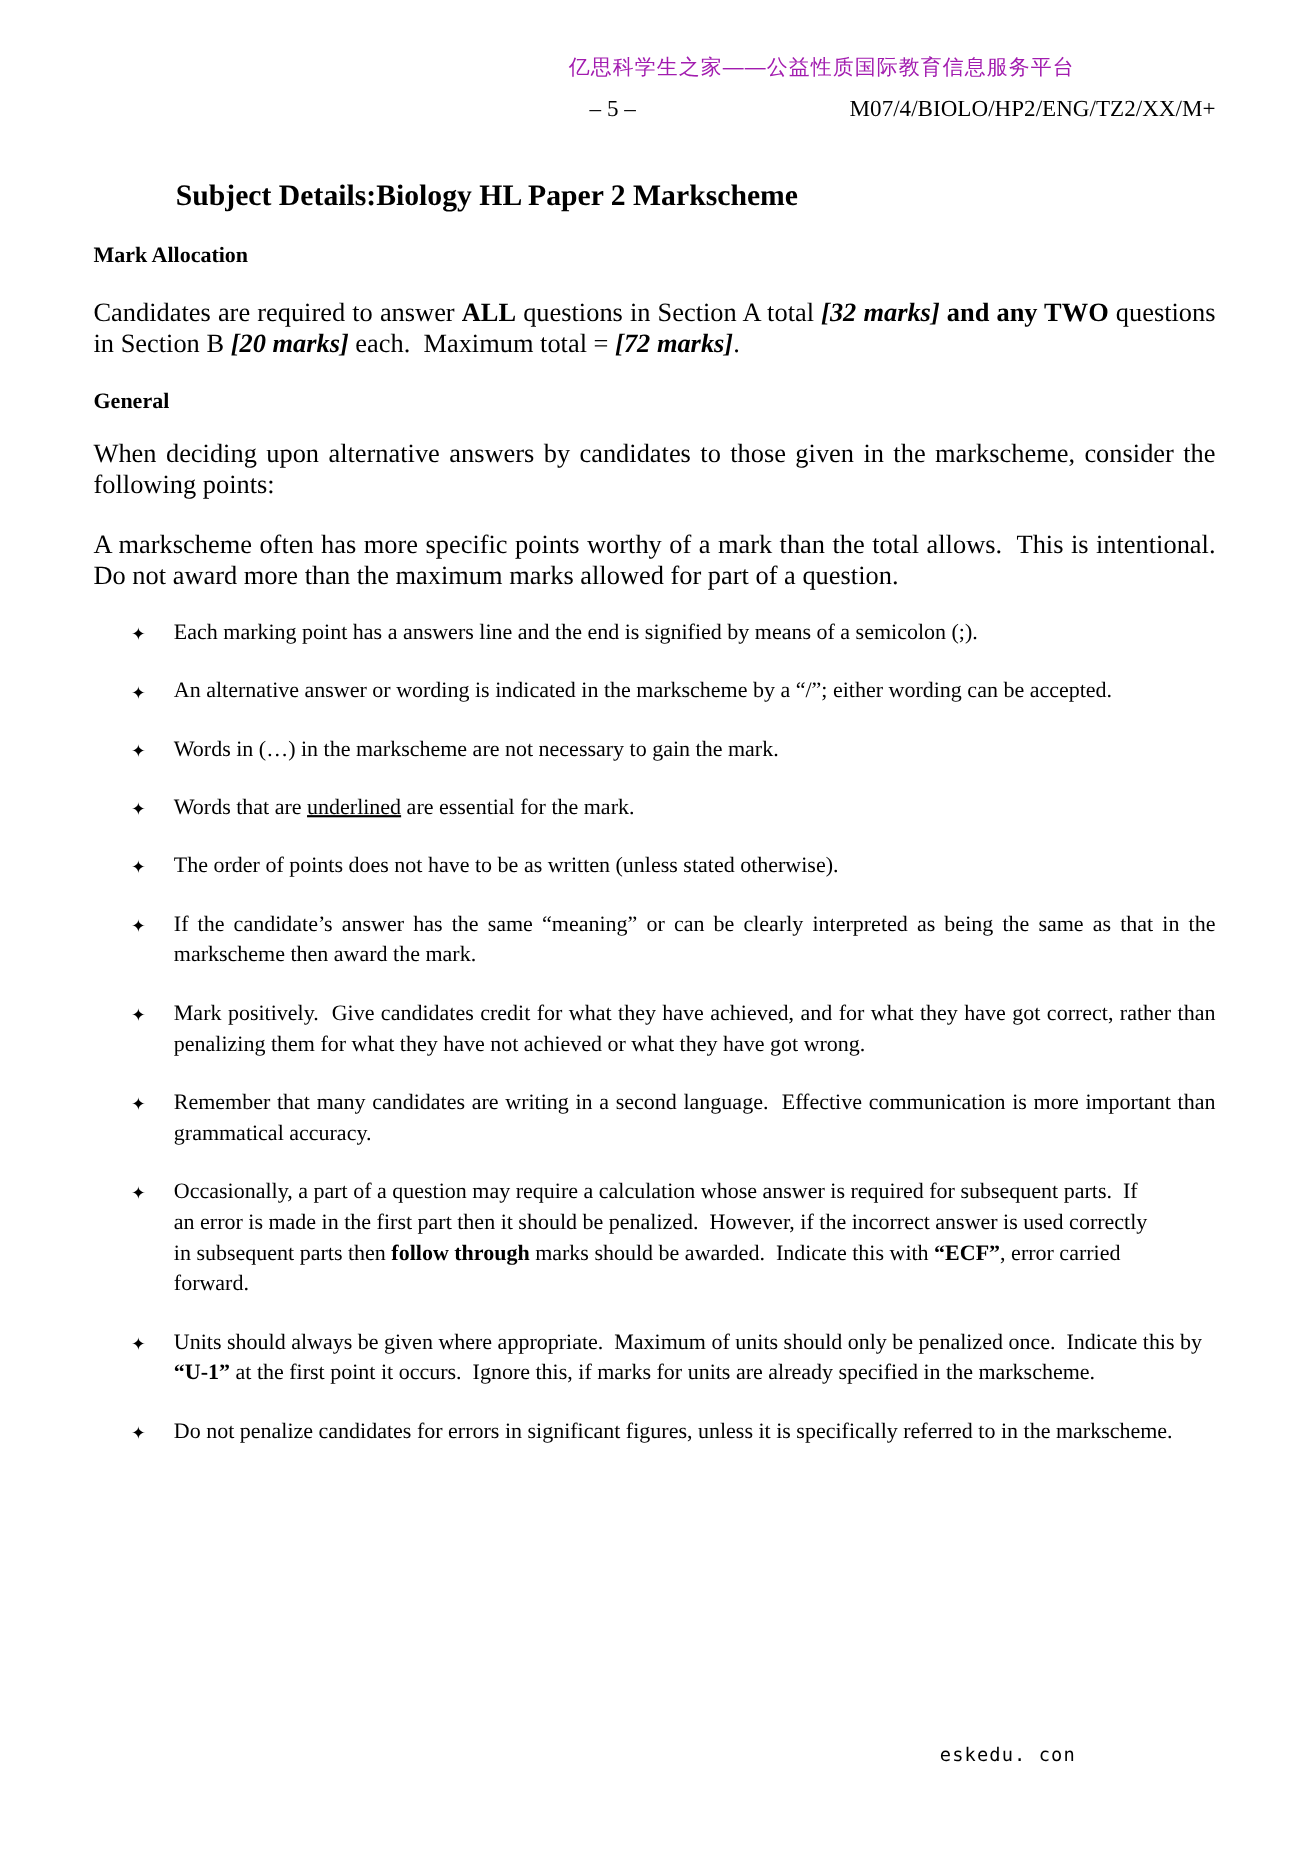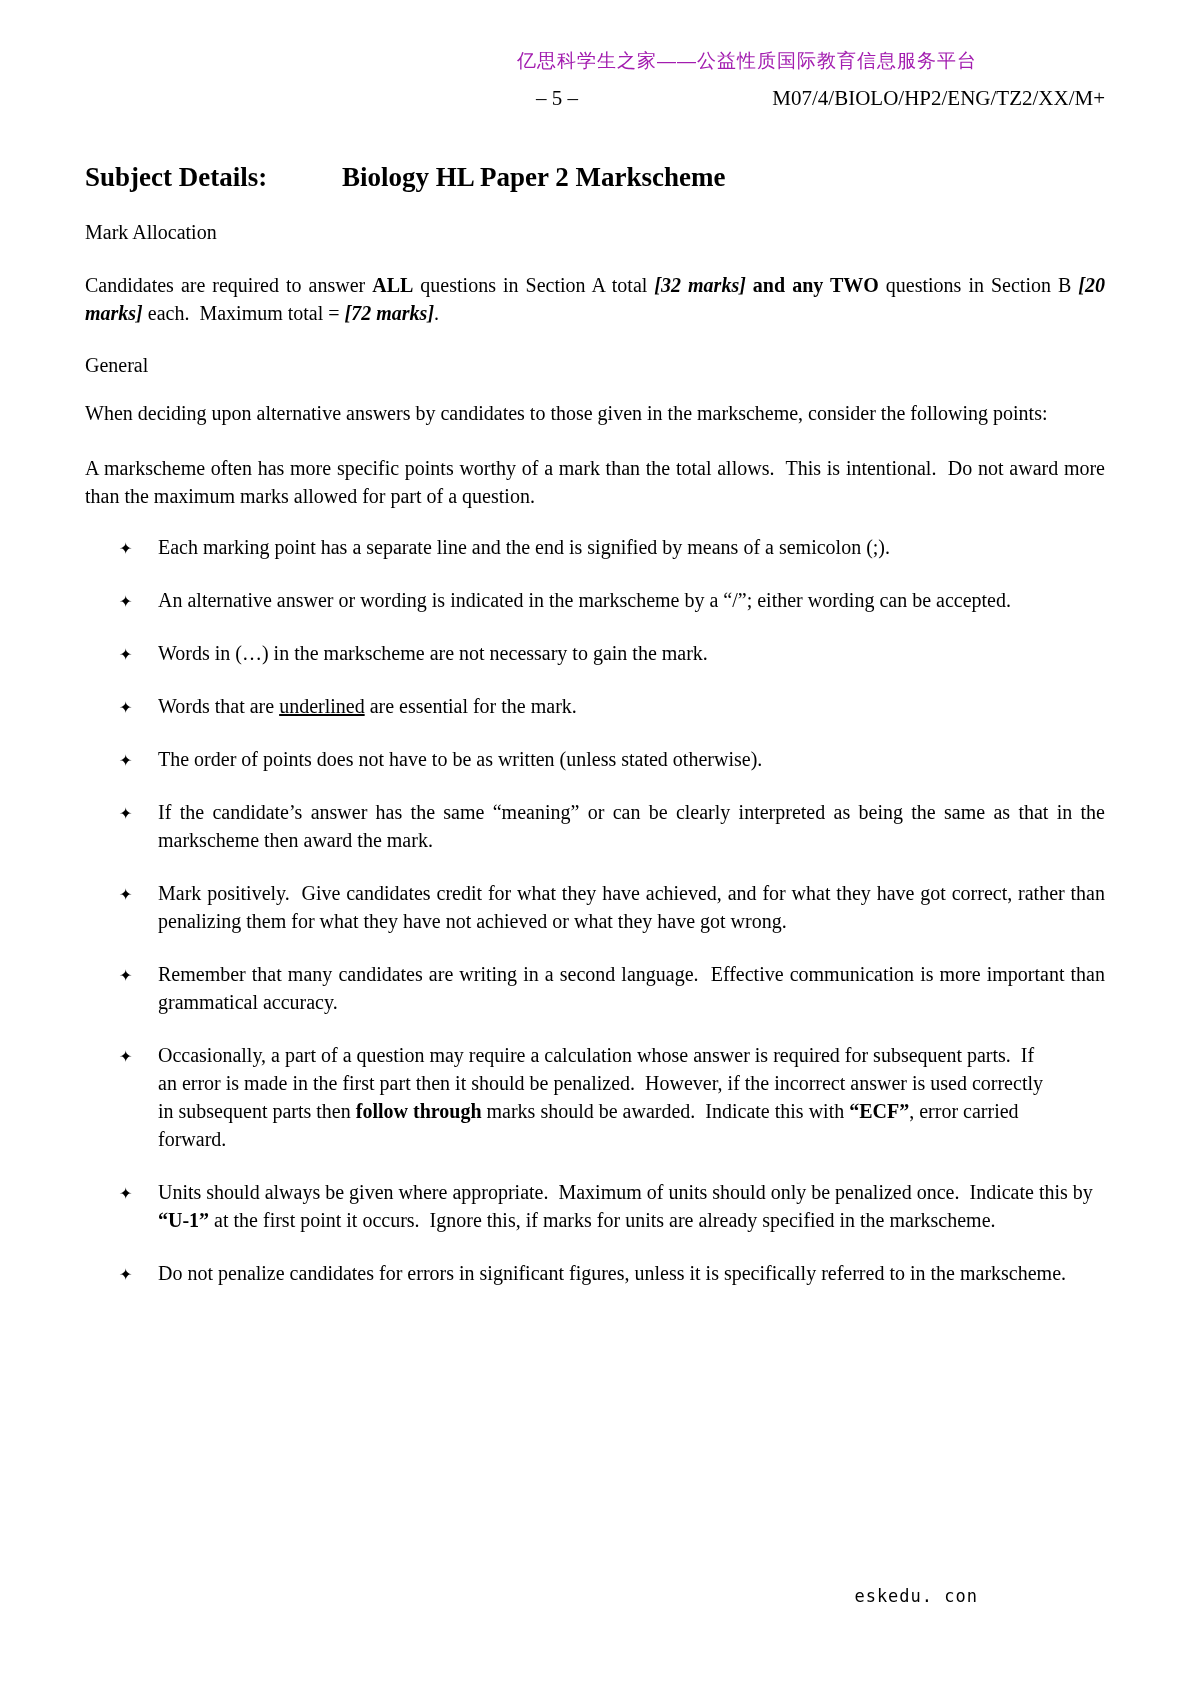--- a/index.html
+++ b/index.html
@@ -40,29 +40,29 @@
     position: absolute;
     top: 0; left: 0; right: 0;
     padding: 160px 85px 0 85px;
   }
   .doc-title {
     font-size: 27px;
     font-weight: bold;
     line-height: 34px;
     white-space: nowrap;
   }
-  .doc-title .title-label { display: inline-block; width: 257px; }
+  .doc-title .title-label { display: inline-block; width: 257px; text-align: right; }
   h2.section-heading {
     font-size: 20px;
-    font-weight: normal;
+    font-weight: bold;
     line-height: 24px;
     margin-top: 26px;
   }
   p.body-para {
-    font-size: 20px;
+    font-size: 24px;
     line-height: 28px;
     margin-top: 27px;
     text-align: justify;
     white-space: pre-wrap;
   }
   p.body-para.tight { margin-top: 22px; }
   ul.bullet-list {
     list-style: none;
     margin-top: 23px;
   }
@@ -122,21 +122,21 @@
 
     <h2 class="section-heading">General</h2>
 
     <p class="body-para tight"><span>When deciding upon alternative answers by candidates to those given in the markscheme, consider the following points:</span></p>
 
     <p class="body-para"><span>A markscheme often has more specific points worthy of a mark than the total allows.  This is intentional.  Do not award more than the maximum marks allowed for part of a question.</span></p>
 
     <ul class="bullet-list">
         <li class="bullet-item">
           <span class="bullet-glyph">✦</span>
-          <span class="bullet-text"><span>Each marking point has a separate line and the end is signified by means of a semicolon (;).</span></span>
+          <span class="bullet-text"><span>Each marking point has a answers line and the end is signified by means of a semicolon (;).</span></span>
         </li>
         <li class="bullet-item">
           <span class="bullet-glyph">✦</span>
           <span class="bullet-text"><span>An alternative answer or wording is indicated in the markscheme by a “/”; either wording can be accepted.</span></span>
         </li>
         <li class="bullet-item">
           <span class="bullet-glyph">✦</span>
           <span class="bullet-text"><span>Words in (…) in the markscheme are not necessary to gain the mark.</span></span>
         </li>
         <li class="bullet-item">

